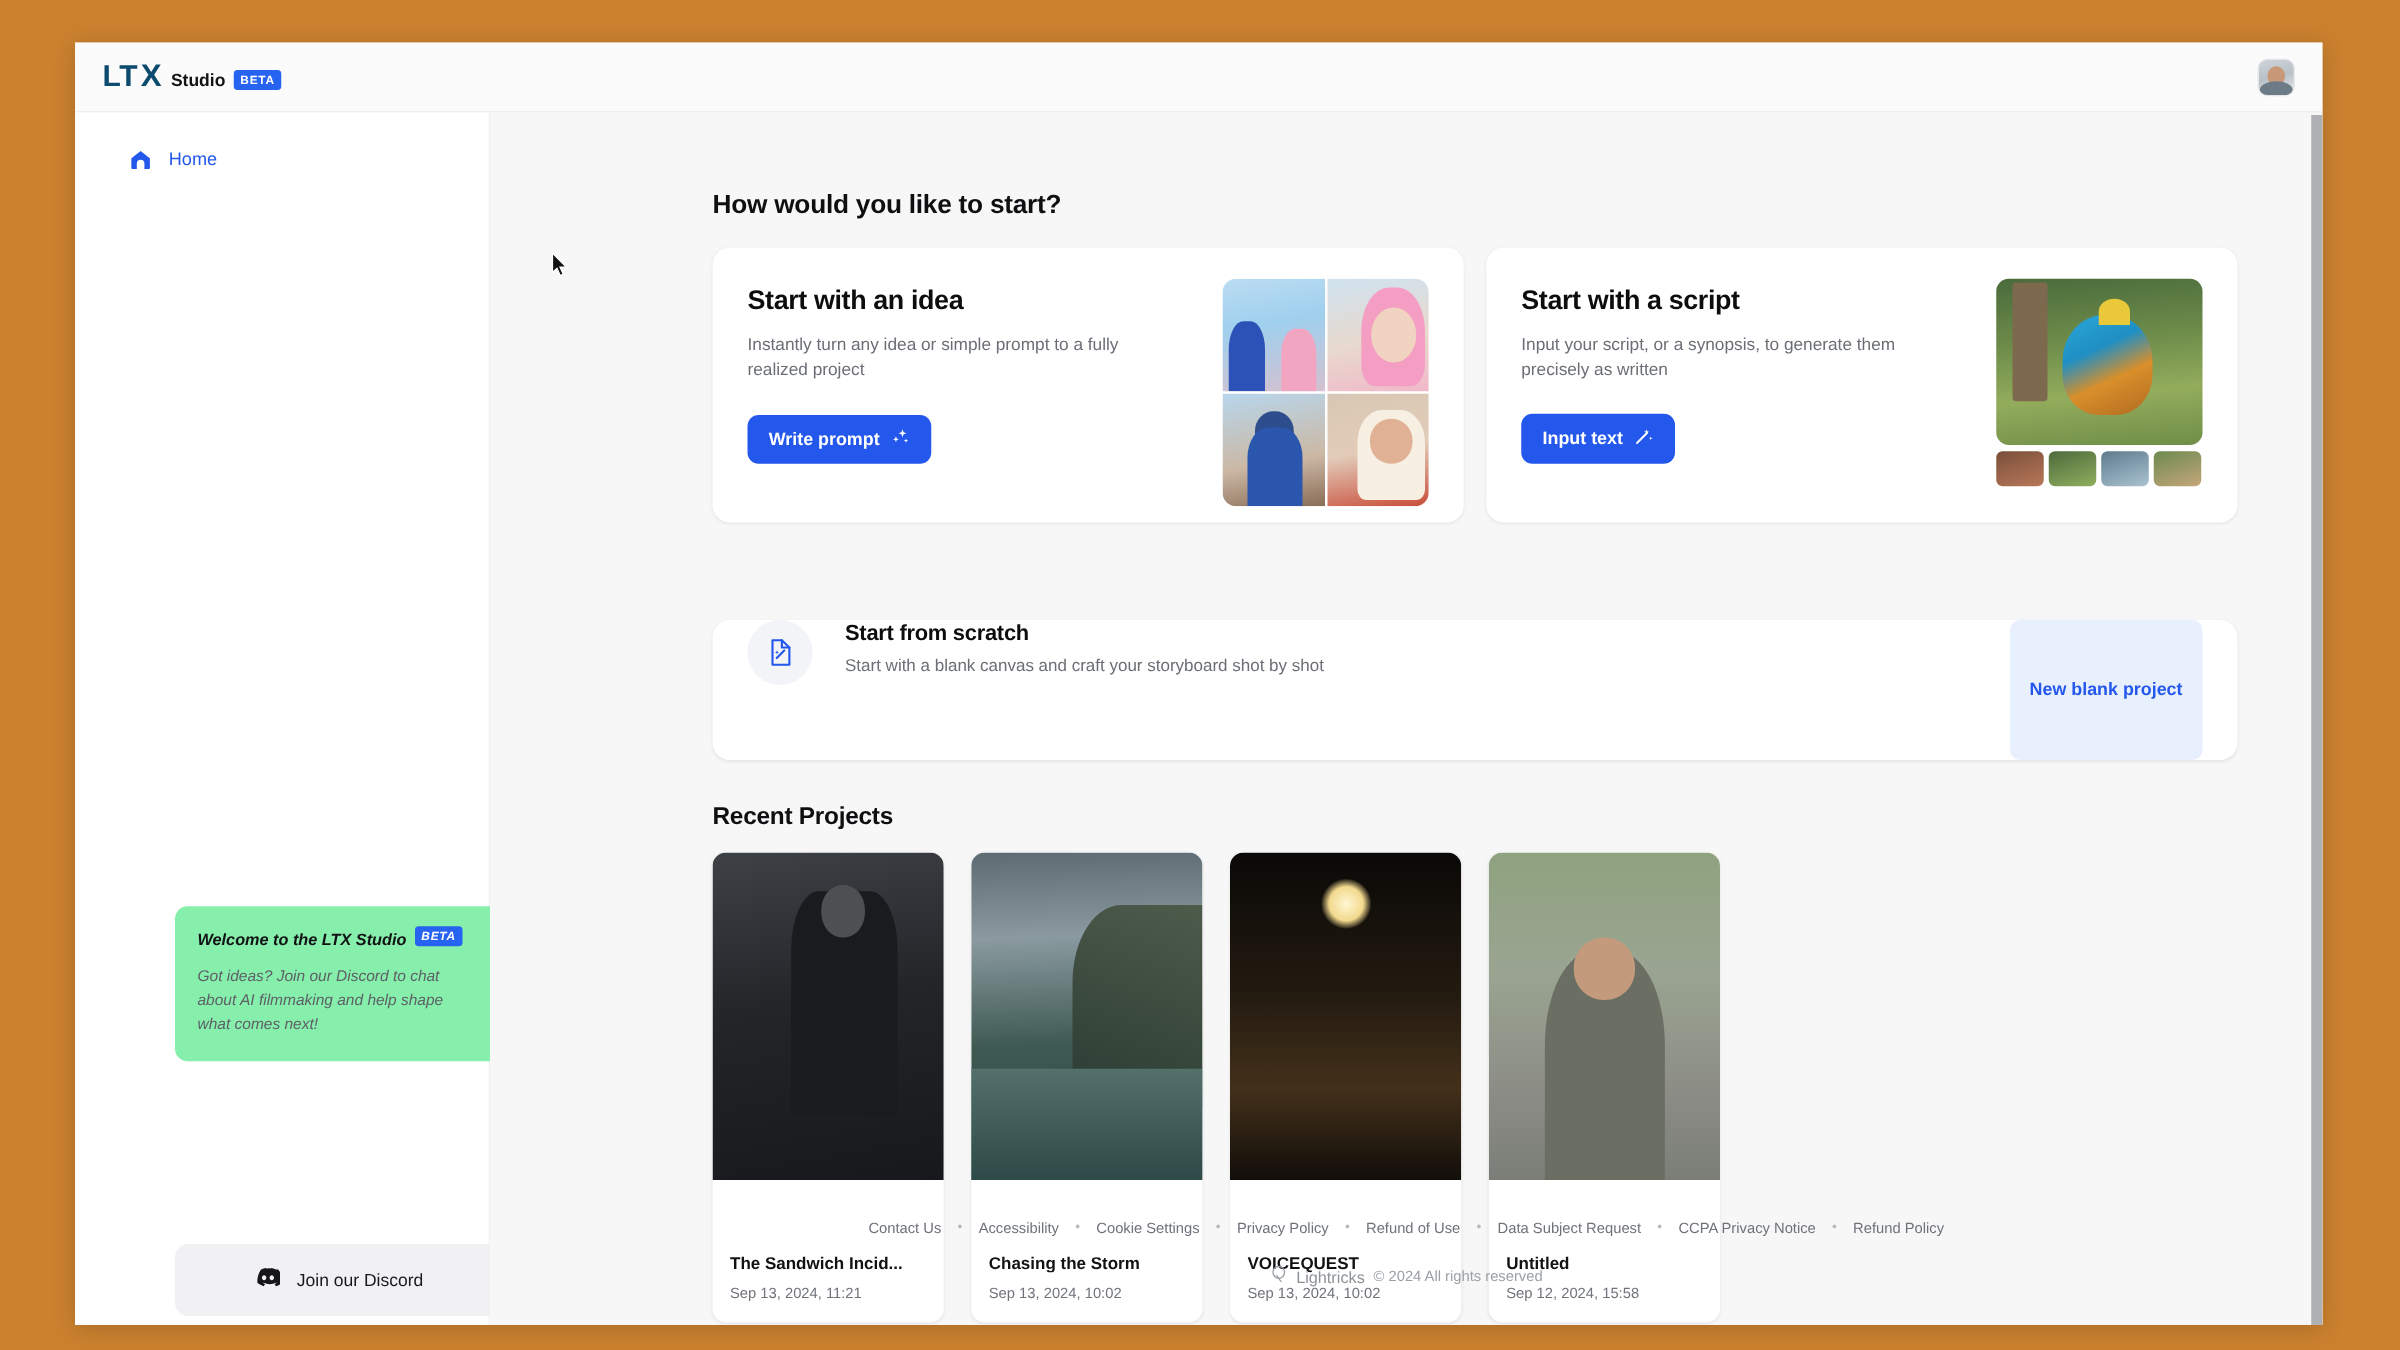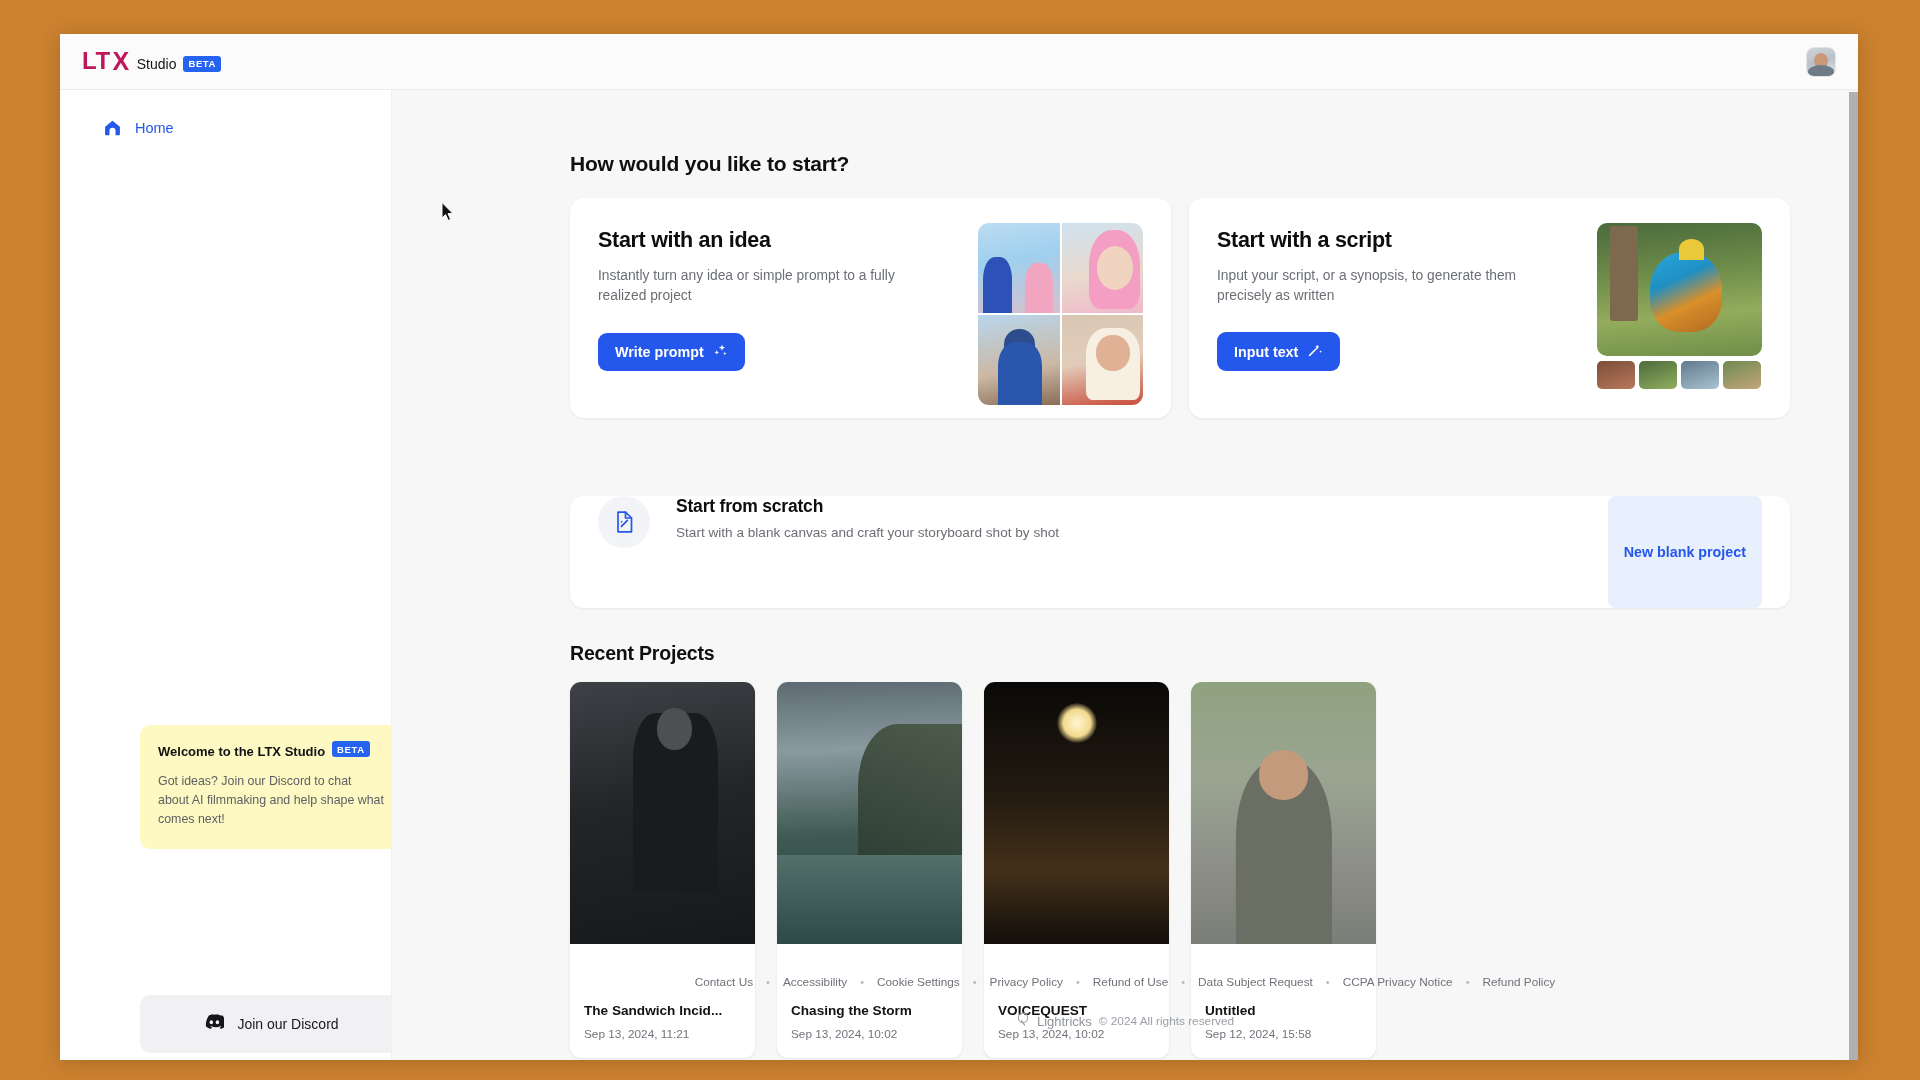--- a/index.html
+++ b/index.html
@@ -25,24 +25,24 @@
     position: absolute; left: 0; top: 0;
     width: 1798px; height: 56px;
     background: #fbfbfc;
     border-bottom: 1px solid #ececee;
     display: flex; align-items: center;
     padding: 0 22px 0 22px;
   }
   .logo-wrap { display: flex; align-items: baseline; gap: 7px; }
   .logo-mark {
     font-size: 24px; font-weight: 700; letter-spacing: .5px;
-    color: #be185d; display: flex; align-items: flex-start; gap: 2px;
+    color: #0c4a6e; display: flex; align-items: center; gap: 2px;
   }
   .logo-x { font-size: 25px; font-weight: 700; }
-  .logo-studio { font-size: 14px; font-weight: 400; color: #131314; }
+  .logo-studio { font-size: 14px; font-weight: 700; color: #131314; }
   .beta-badge {
     background: #2563f0; color: #fff; font-size: 9.5px; font-weight: 700;
     letter-spacing: .6px; padding: 2.5px 5px; border-radius: 3px;
     position: relative; top: -2px;
   }
   #avatar {
     margin-left: auto;
     width: 30px; height: 30px; border-radius: 8px;
     background: linear-gradient(165deg,#cfd4da 0%,#b9c1c8 48%,#e8eaec 100%);
     overflow: hidden; position: relative; border: 1px solid #e2e4e7;
@@ -70,21 +70,21 @@
     margin: 22px 18px 0 18px; padding: 8px 12px;
     border-radius: 8px; cursor: pointer;
   }
   .nav-label { font-size: 14.5px; font-weight: 500; color: #2458ea; }
   .home-icon { width: 17px; height: 16px; display:block; }
 
   
   #welcome-card {
     position: absolute; left: 80px; top: 635px;
     width: 262px; padding: 18px 18px 20px 18px;
-    background: #fef9c3; border-radius: 10px;
+    background: #86efac; border-radius: 10px; font-style: italic;
   }
   .welcome-title-row { display: flex; align-items: center; gap: 7px; margin-bottom: 13px; }
   .welcome-title { font-size: 13px; font-weight: 700; color: #111214; }
   .welcome-body { font-size: 12.4px; line-height: 1.52; color: #5d6166; }
   .welcome-body + .welcome-body { margin-top: 13px; }
 
   
   #discord-btn {
     position: absolute; left: 80px; top: 905px;
     width: 262px; height: 58px;

